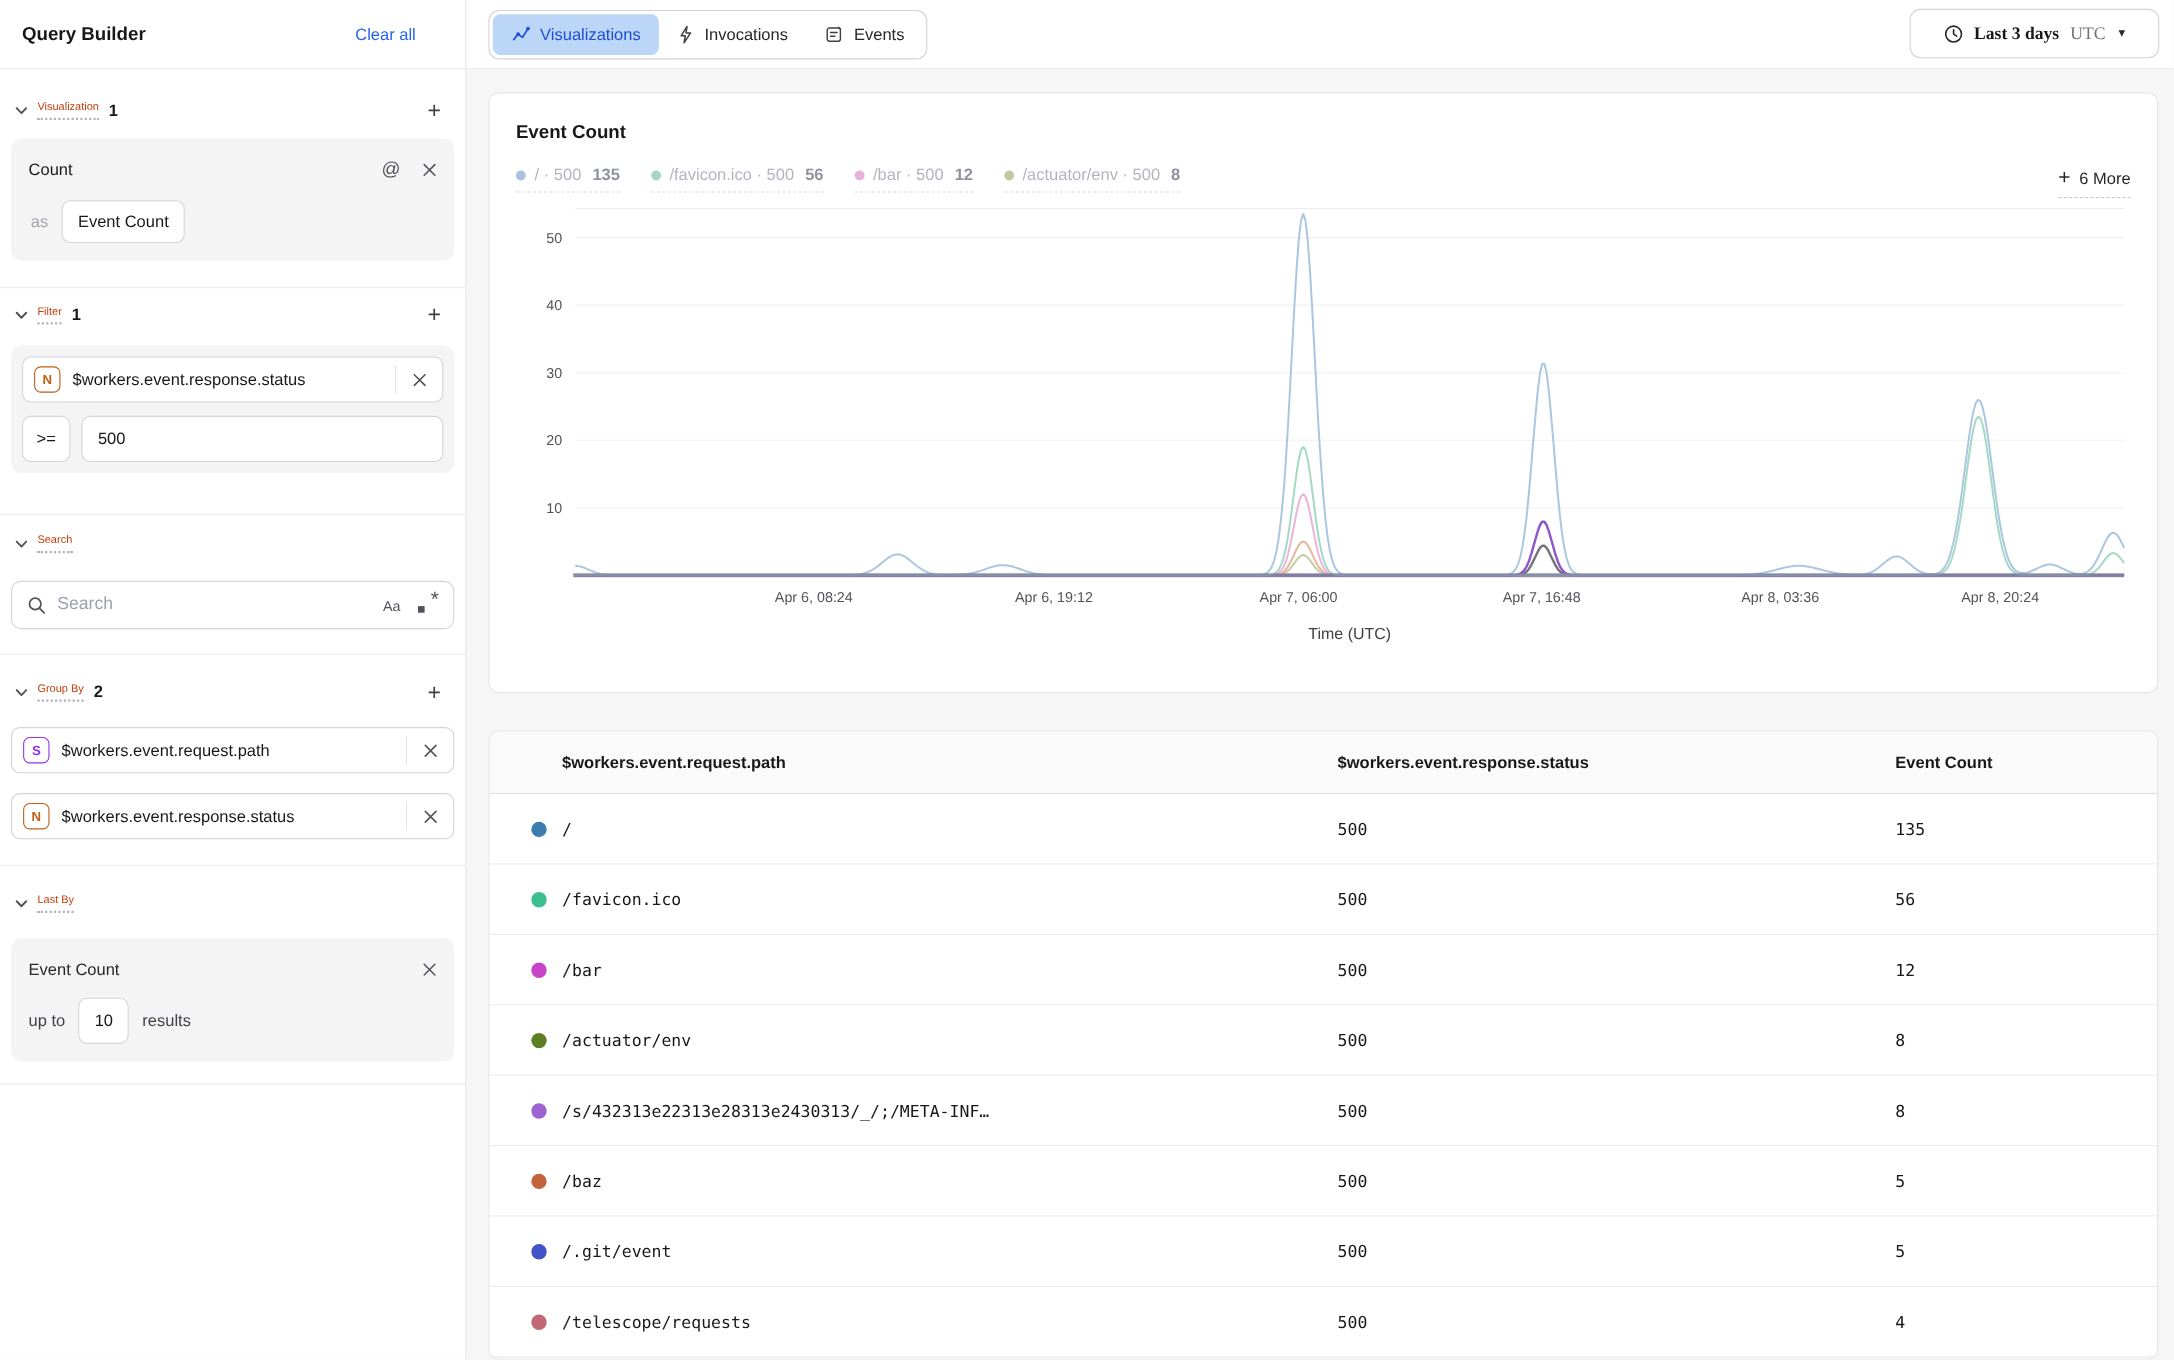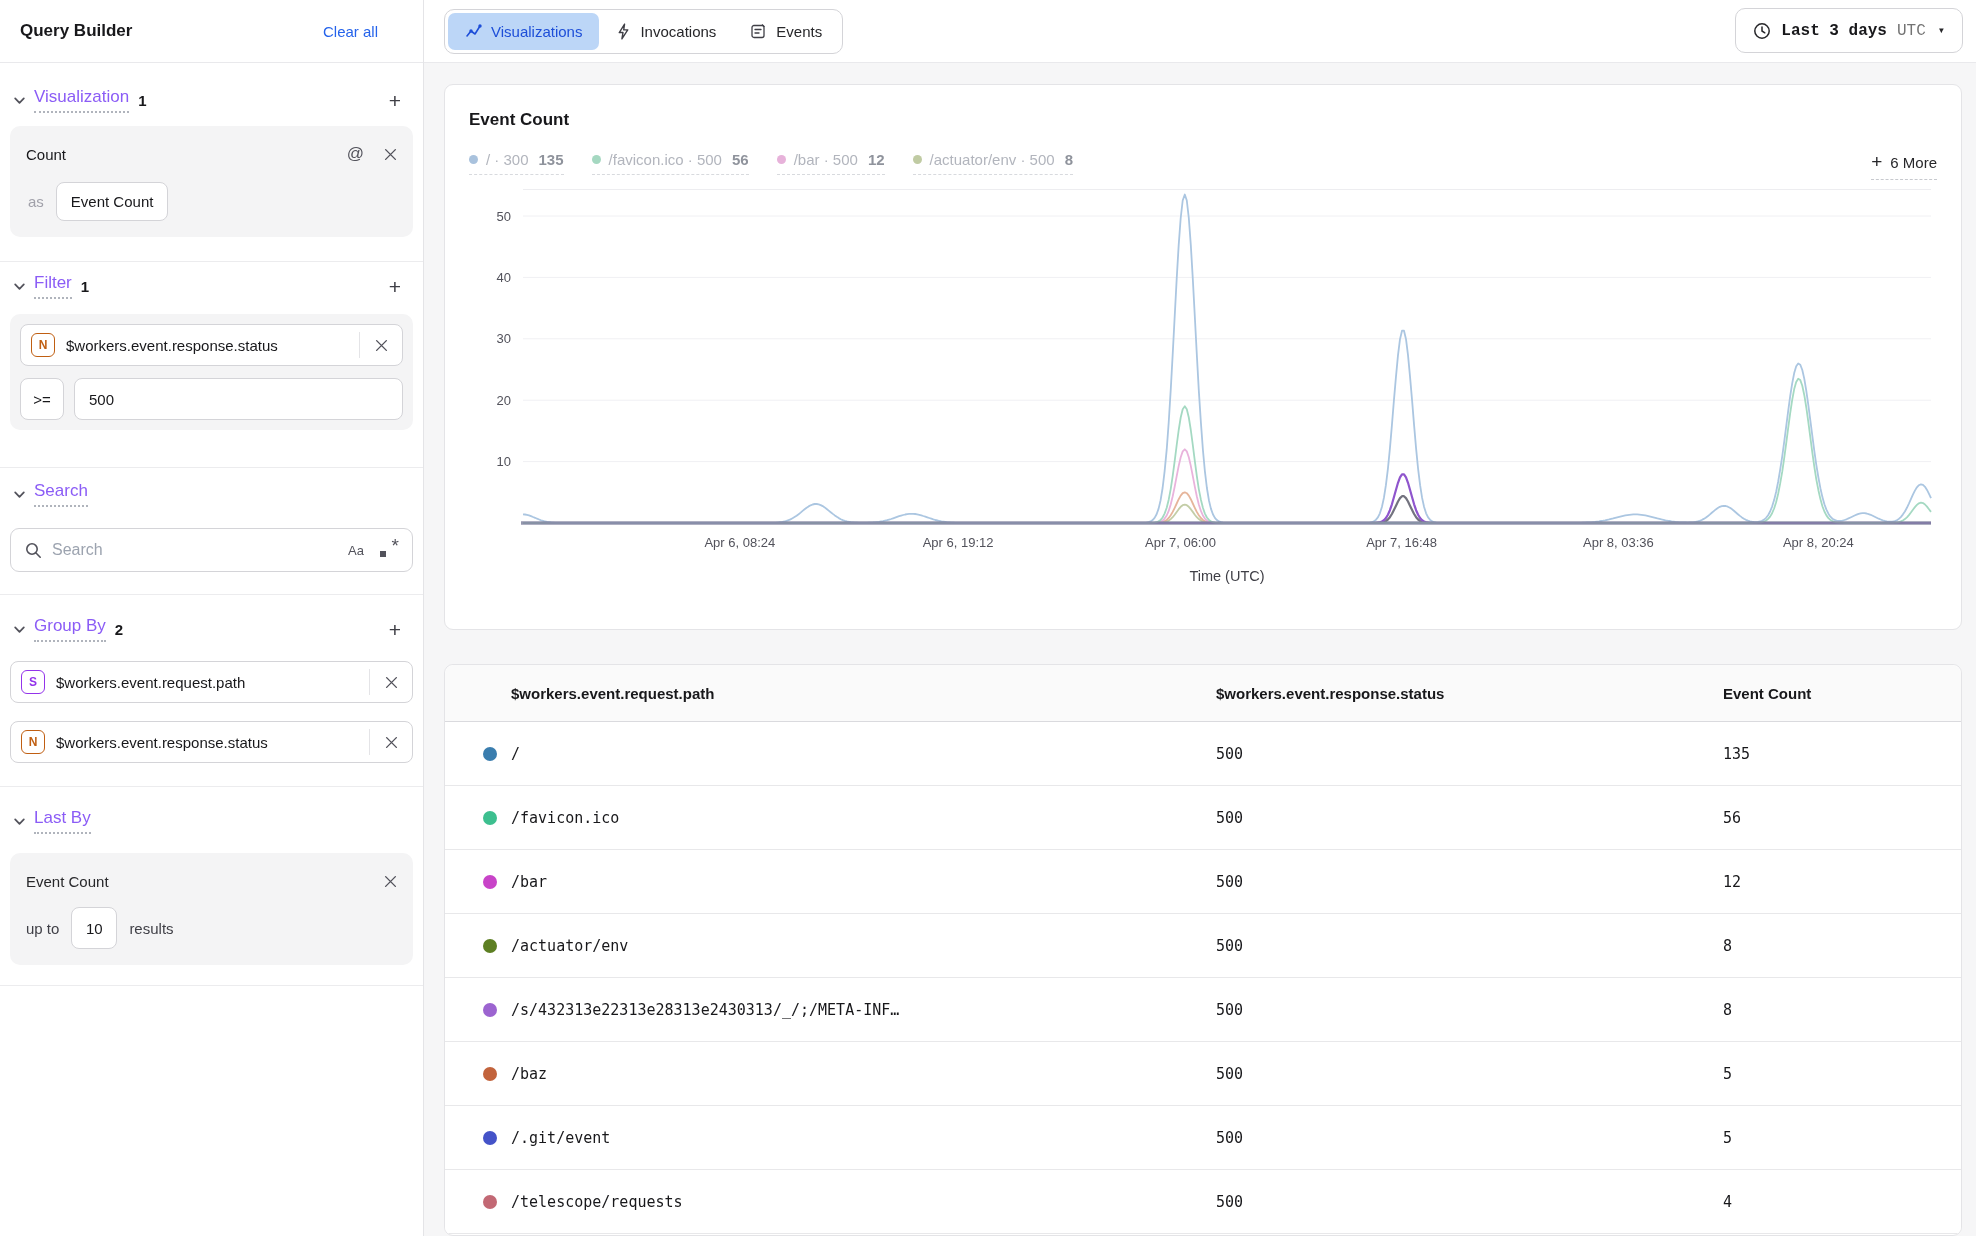--- a/index.html
+++ b/index.html
@@ -10,21 +10,21 @@
   
   .sidebar { position:absolute; left:0; top:0; bottom:0; width:424px; background:#fff;
     border-right:1px solid #e4e4e7; z-index:2; }
   .sb-header { height:63px; border-bottom:1px solid #e9e9ec; display:flex; align-items:center;
     justify-content:space-between; padding:0 45px 0 20px; }
   .sb-title { font-size:17px; font-weight:700; }
   .link-btn { font-size:15px; color:#2563eb; cursor:pointer; background:none; border:none;
     font-family:inherit; }
   .section-head { display:flex; align-items:center; padding:0 22px 0 12px; height:28px; }
   .section-head .chev { width:14px; height:14px; display:flex; align-items:center; justify-content:center; }
-  .head-label { margin-left:8px; font-size:17px; font-weight:500; color:#8b5cf6;
+  .head-label { margin-left:8px; font-size:10px; font-weight:500; color:#c2410c;
     border-bottom:2px dotted #b0b4bc; padding-bottom:4px; }
   .head-count { margin-left:9px; font-size:15px; font-weight:700; }
   .spacer { flex:1; }
   .plus-btn { font-size:21px; font-weight:400; color:#3f3f46; background:none; border:none;
     cursor:pointer; line-height:1; font-family:inherit; }
   .divider { height:1px; background:#ececee; margin:0; }
 
   .gray-card { background:#f4f4f5; border-radius:10px; margin:0 10px; }
   .count-card { margin-top:12px; padding:16px; }
   .count-row { display:flex; align-items:center; height:24px; }
@@ -78,22 +78,22 @@
 
   
   .topbar { position:absolute; left:424px; right:0; top:0; height:63px; background:#fff;
     border-bottom:1px solid #e9e9ec; z-index:1; }
   .tab-group { position:absolute; left:20px; top:9px; height:45px; display:flex; align-items:stretch;
     background:#fff; border:1px solid #d4d4d8; border-radius:10px; overflow:hidden; padding:3px; }
   .tab { display:flex; align-items:center; gap:9px; padding:0 17px; font-size:15px; color:#27272a;
     border:none; background:transparent; cursor:pointer; border-radius:7px; font-family:inherit; }
   .tab.active { background:#bcd6f7; color:#1d4ed8; font-weight:500; }
   .time-btn { position:absolute; right:13px; top:8px; height:45px; display:flex; align-items:center;
-    gap:10px; padding:0 17px; background:#fff; border:1px solid #d4d4d8; border-radius:10px;
-    font-size:16px; cursor:pointer; font-family:Liberation Mono, monospace; }
+    gap:10px; padding:0 30px; background:#fff; border:1px solid #d4d4d8; border-radius:10px;
+    font-size:16px; cursor:pointer; font-family:Liberation Serif, serif; }
   .time-label { font-weight:600; color:#18181b; }
   .time-tz { color:#737373; }
   .caret { font-size:12px; color:#27272a; margin-left:2px; }
 
   
   .main { position:absolute; left:424px; right:0; top:63px; bottom:0; background:#f6f6f7;
     overflow:hidden; }
   .card { background:#fff; border:1px solid #e4e4e7; border-radius:9px; }
   .chart-card { position:absolute; left:20px; top:21px; width:1518px; height:546px; padding:24px; }
   .chart-title { font-size:17px; font-weight:700; margin-top:1px; }
@@ -333,21 +333,21 @@
 </header>
 
 <main class="main">
 
   <section class="card chart-card">
     <h2 class="chart-title">Event Count</h2>
     <div class="legend-row">
       <div class="legend-items" id="legend-items">
       <span class="legend-item">
         <span class="legend-dot" style="background: rgb(169, 194, 221);"></span>
-        <span>/ · 300</span>
+        <span>/ · 500</span>
         <span class="legend-val">135</span>
       </span>
 
       <span class="legend-item">
         <span class="legend-dot" style="background: rgb(165, 216, 193);"></span>
         <span>/favicon.ico · 500</span>
         <span class="legend-val">56</span>
       </span>
 
       <span class="legend-item">

